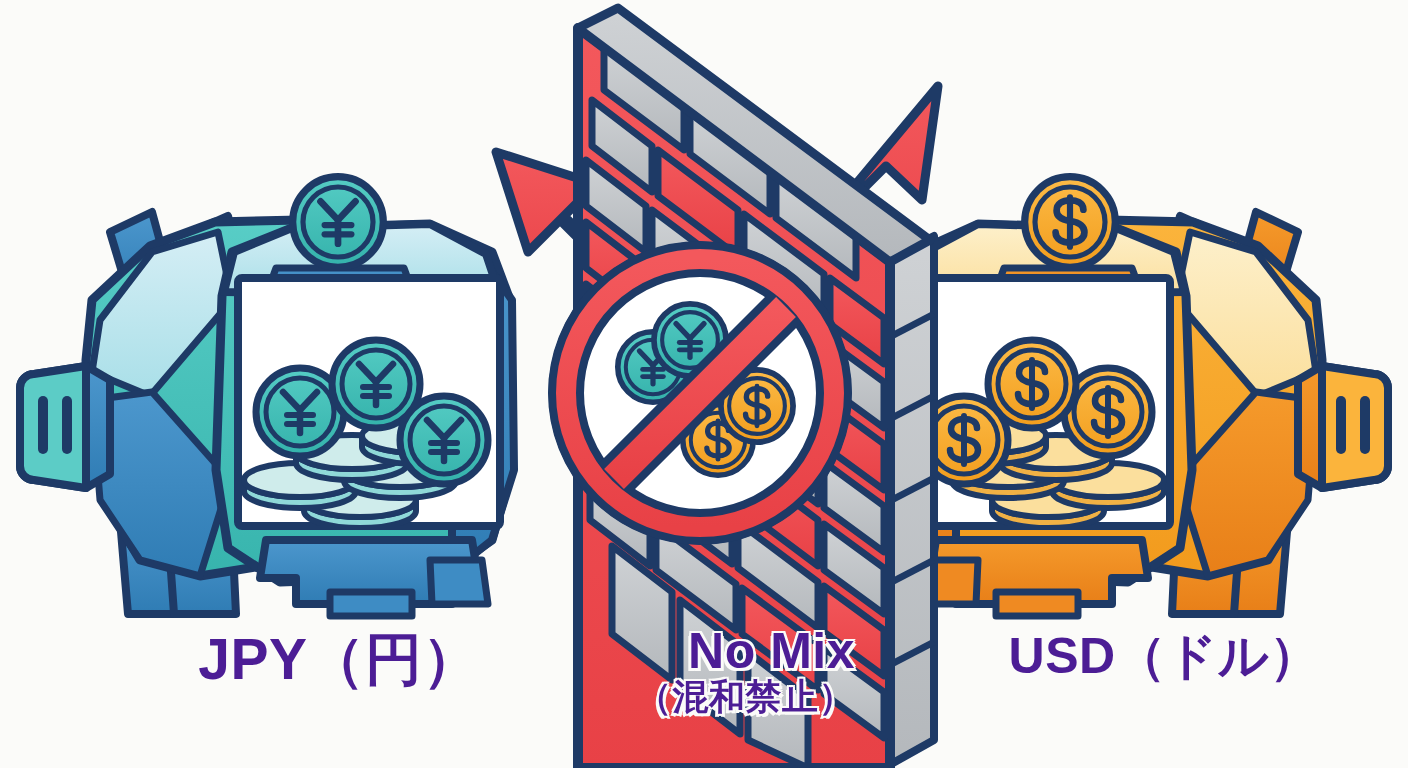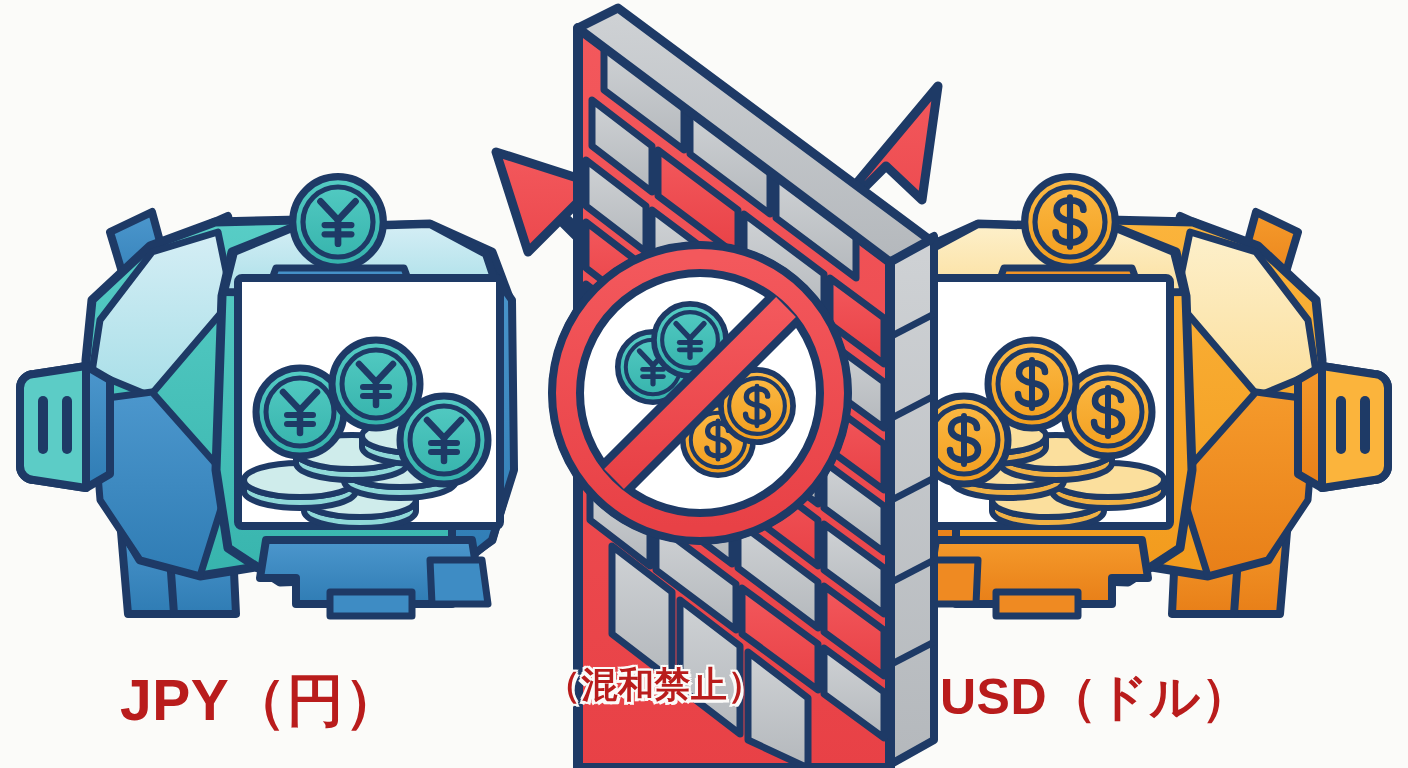--- a/index.html
+++ b/index.html
@@ -5,30 +5,29 @@
   html,body{margin:0;padding:0;}
   body{
     width:1408px;height:768px;overflow:hidden;
     background:#fbfbf9;
     font-family:"Liberation Sans","DejaVu Sans",sans-serif;
   }
   #stage{position:relative;width:1408px;height:768px;}
   #scene{position:absolute;inset:0;}
   .cap{
     position:absolute;
-    color:#b91c1c;
+    color:#4c1d95;
     font-weight:700;
     letter-spacing:.5px;
-    text-align:left;
+    text-align:right;
     white-space:nowrap;
     text-shadow:
       2px 0 0 #fbfbf9,-2px 0 0 #fbfbf9,0 2px 0 #fbfbf9,0 -2px 0 #fbfbf9,
       2px 2px 0 #fbfbf9,-2px 2px 0 #fbfbf9,2px -2px 0 #fbfbf9,-2px -2px 0 #fbfbf9,
       3px 3px 0 #fbfbf9,-3px 3px 0 #fbfbf9;
-    margin-top: 41px;
   }
   #cap-jpy{left:120px;top:630px;width:360px;font-size:57px;line-height:1.05;}
   #cap-usd{left:940px;top:630px;width:380px;font-size:50px;line-height:1.05;}
   #cap-nomix{left:545px;top:625px;width:310px;font-size:50px;line-height:1.06;}
   #cap-nomix .l2{font-size:36px;display:block;}
 </style>
 </head>
 <body>
 
 <div id="stage">
@@ -365,16 +364,17 @@
         </g>
       </g>
     </g>
   </svg>
 
   <div class="cap" id="cap-jpy">JPY（円）</div>
 
   <div class="cap" id="cap-usd">USD（ドル）</div>
 
   <div class="cap" id="cap-nomix">
+    <span>No Mix</span>
     <span class="l2">（混和禁止）</span>
   </div>
 
 </div>
 
 </body></html>

